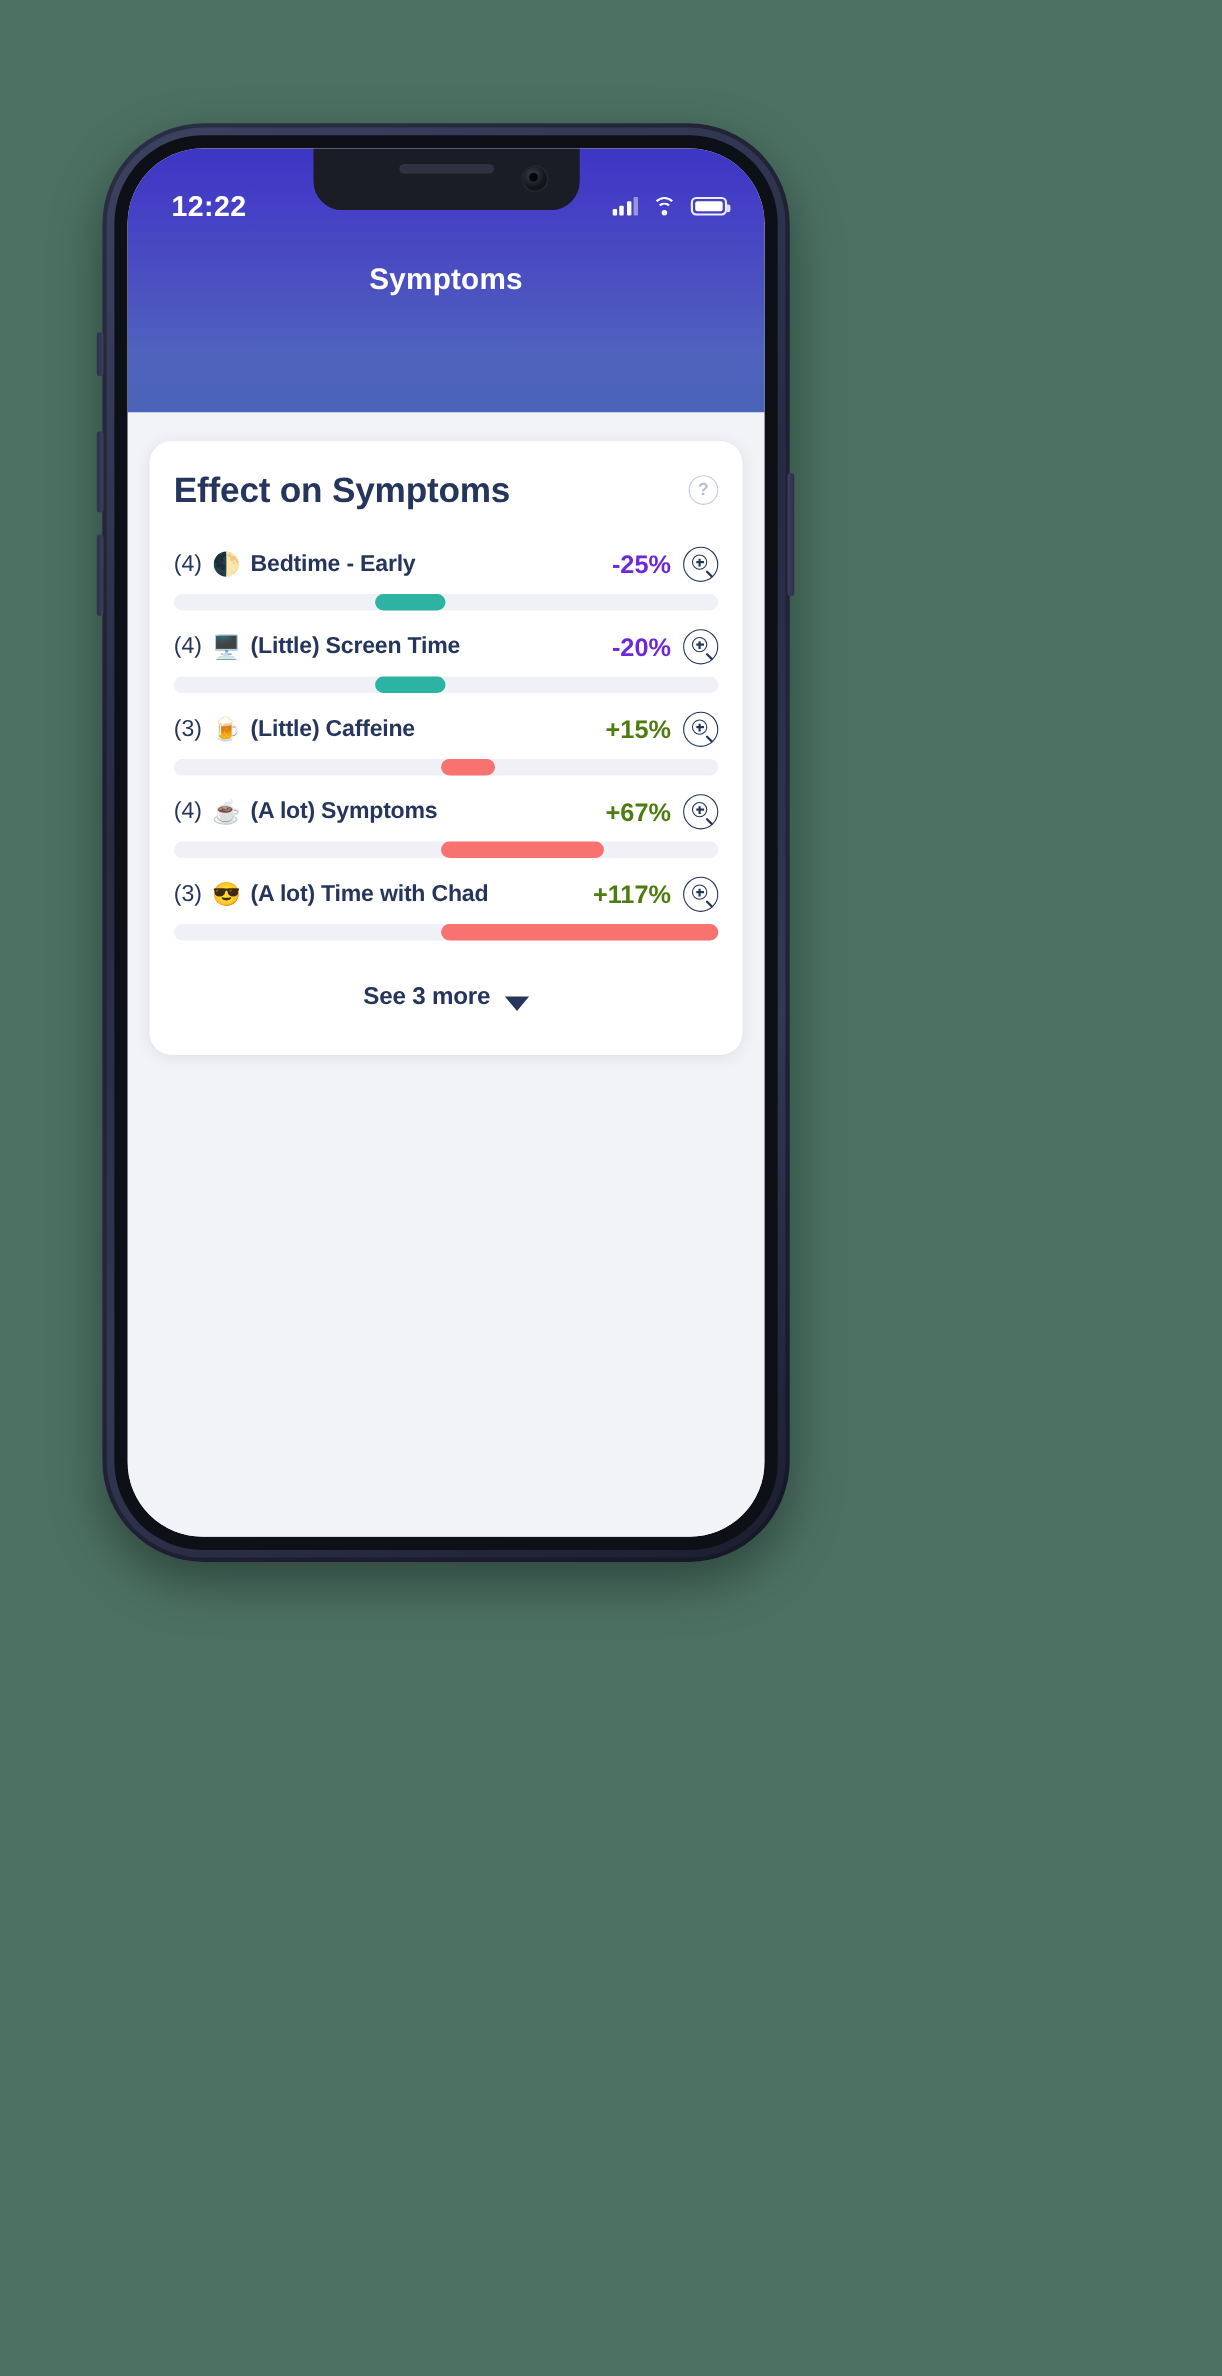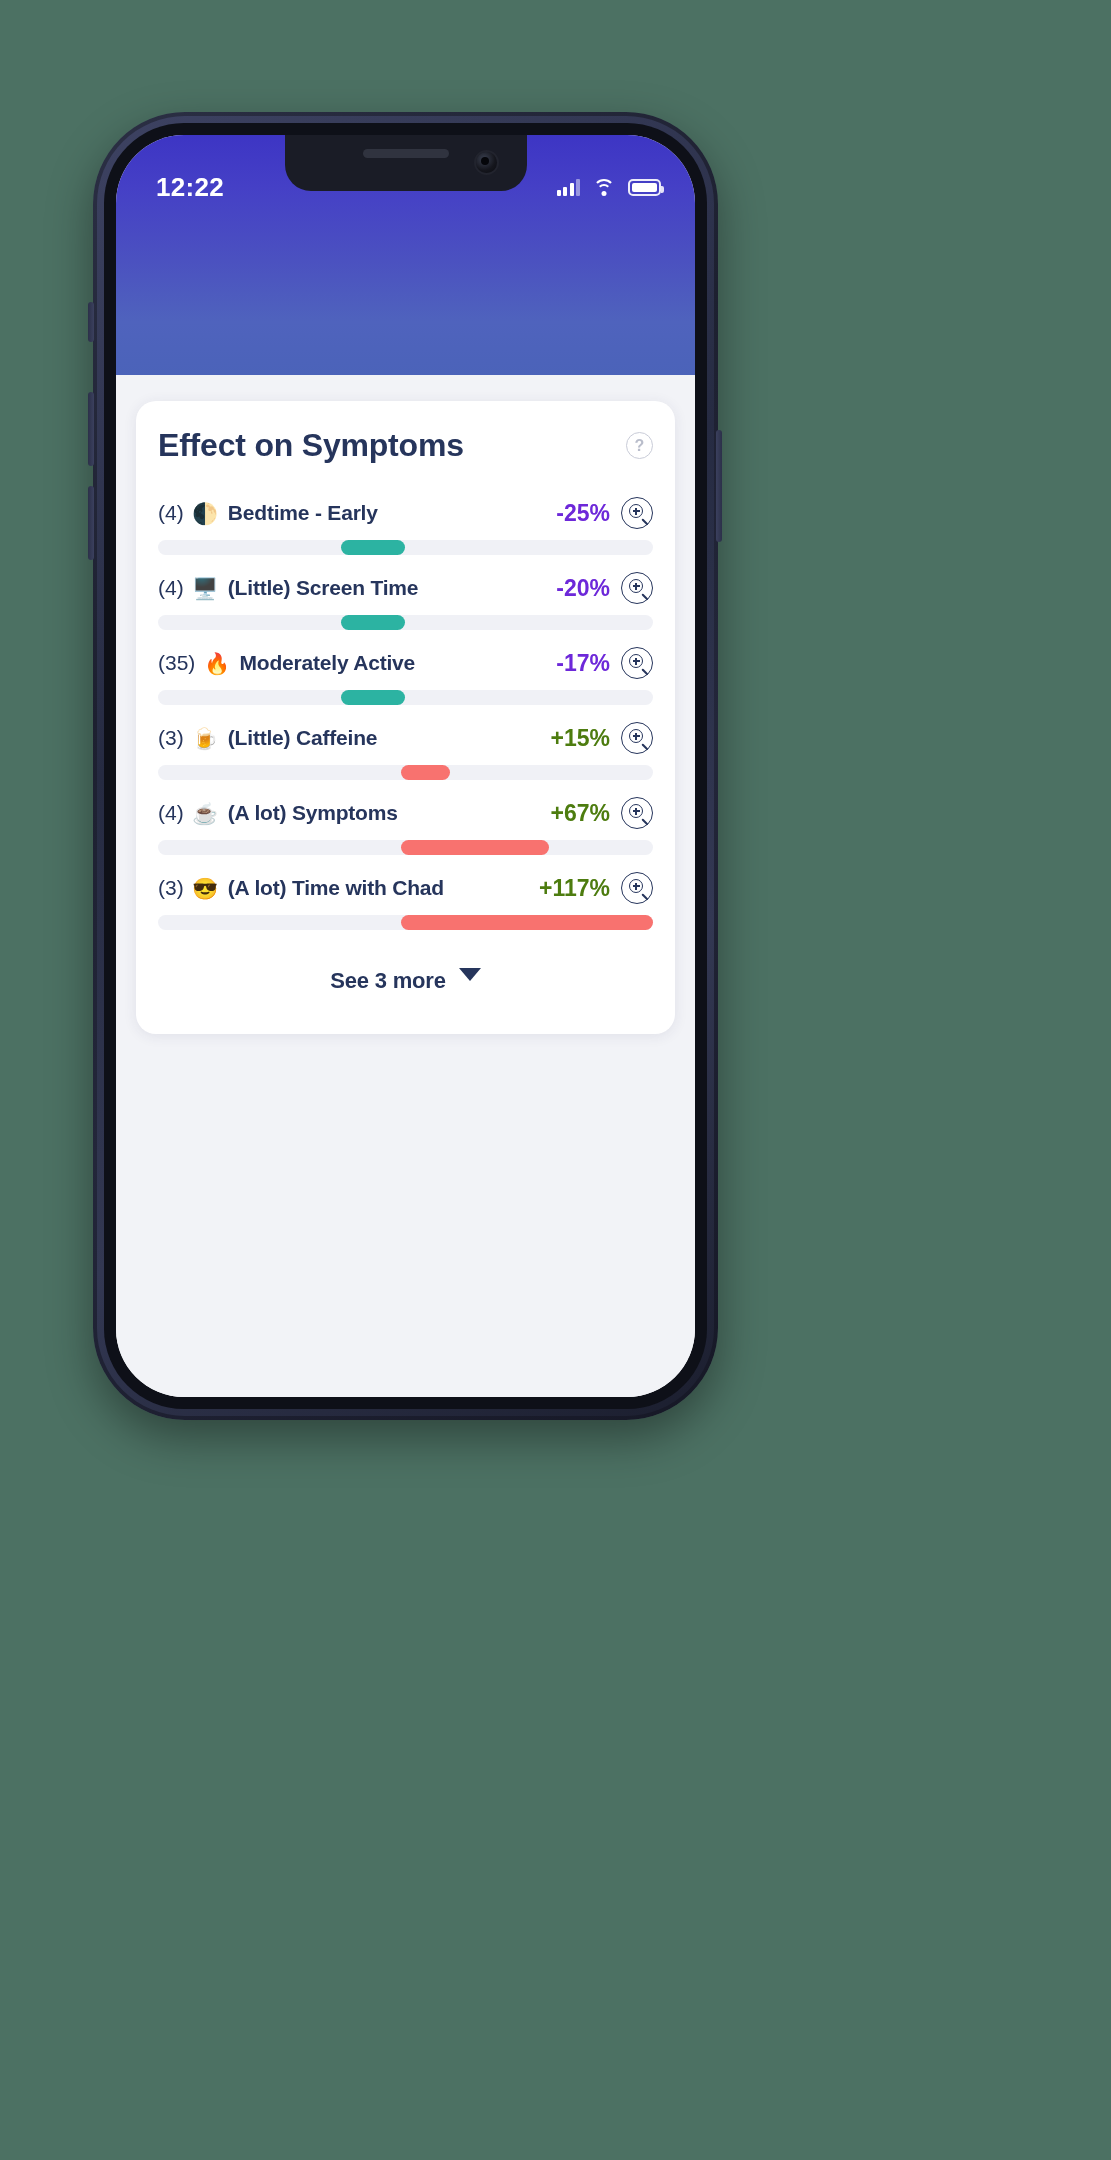--- a/index.html
+++ b/index.html
@@ -202,21 +202,21 @@
     background:#f0f1f6; width:100%;
   }
   .fill{
     position:absolute; top:0; height:15px; border-radius:8px;
   }
   .fill-neg{ background:#2cb3a2; }
   .fill-pos{ background:#f8726f; }
 
   
   .see-more{
-    display:flex; align-items:flex-start; justify-content:center; gap:13px;
+    display:flex; align-items:flex-end; justify-content:center; gap:13px;
     padding:34px 0 30px 0;
   }
   .see-more-label{
     color:#26355c; font-size:22px; font-weight:700; letter-spacing:-.2px;
   }
   .caret{
     width:0; height:0;
     border-left:11px solid transparent;
     border-right:11px solid transparent;
     border-top:13px solid #26355c;
@@ -258,20 +258,21 @@
             <span></span>
               <span></span>
               <span class="dot"></span>
           </div>
           <div class="batt">
               <i></i>
             </div>
         </div>
       </div>
 
+      <div class="page-title">Symptoms</div>
 
     </div>
 
     <div class="body-area">
       <div class="card">
 
         <div class="card-head">
           <div class="card-title">Effect on Symptoms</div>
           <div class="help-icon">?</div>
         </div>
@@ -304,36 +305,20 @@
                   <span class="lens"></span>
                   <span class="handle"></span>
                 </span>
               </div>
               <div class="track">
                 <span class="fill fill-neg" style="left:37%;width:13%;"></span>
               </div>
             </div>
             <div class="row">
               <div class="row-top">
-                <span class="row-count">(35)</span>
-                <span class="row-emoji">🔥</span>
-                <span class="row-label">Moderately Active</span>
-                <span class="row-spacer"></span>
-                <span class="row-pct pct-neg">-17%</span>
-                <span class="zoom-btn">
-                  <span class="lens"></span>
-                  <span class="handle"></span>
-                </span>
-              </div>
-              <div class="track">
-                <span class="fill fill-neg" style="left:37%;width:13%;"></span>
-              </div>
-            </div>
-            <div class="row">
-              <div class="row-top">
                 <span class="row-count">(3)</span>
                 <span class="row-emoji">🍺</span>
                 <span class="row-label">(Little) Caffeine</span>
                 <span class="row-spacer"></span>
                 <span class="row-pct pct-pos">+15%</span>
                 <span class="zoom-btn">
                   <span class="lens"></span>
                   <span class="handle"></span>
                 </span>
               </div>

